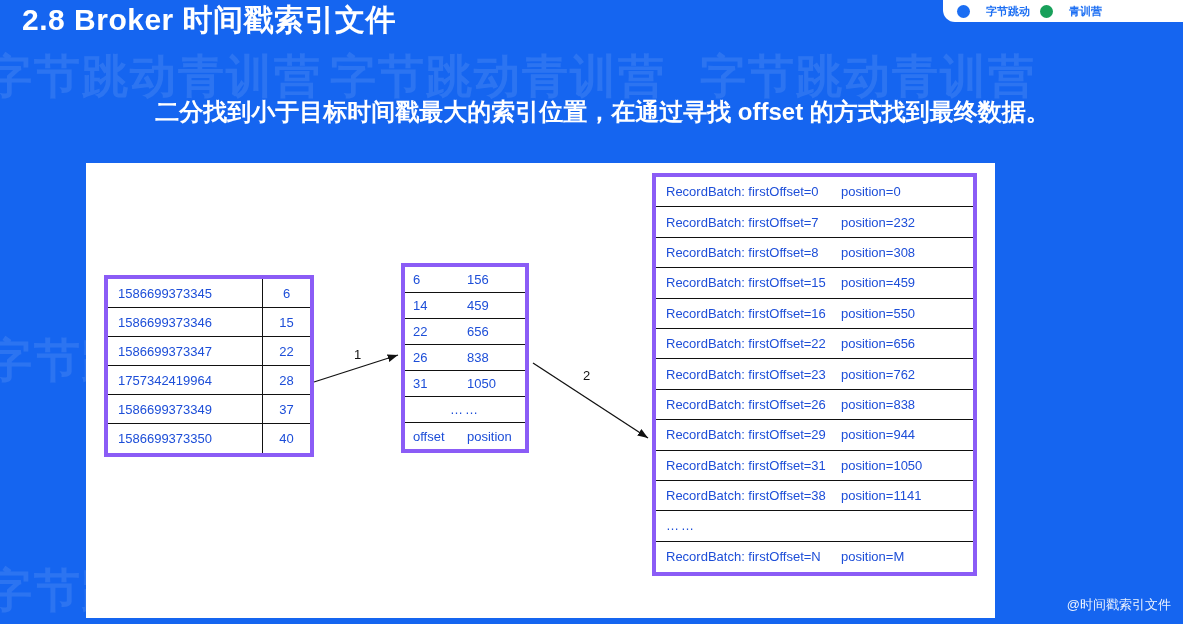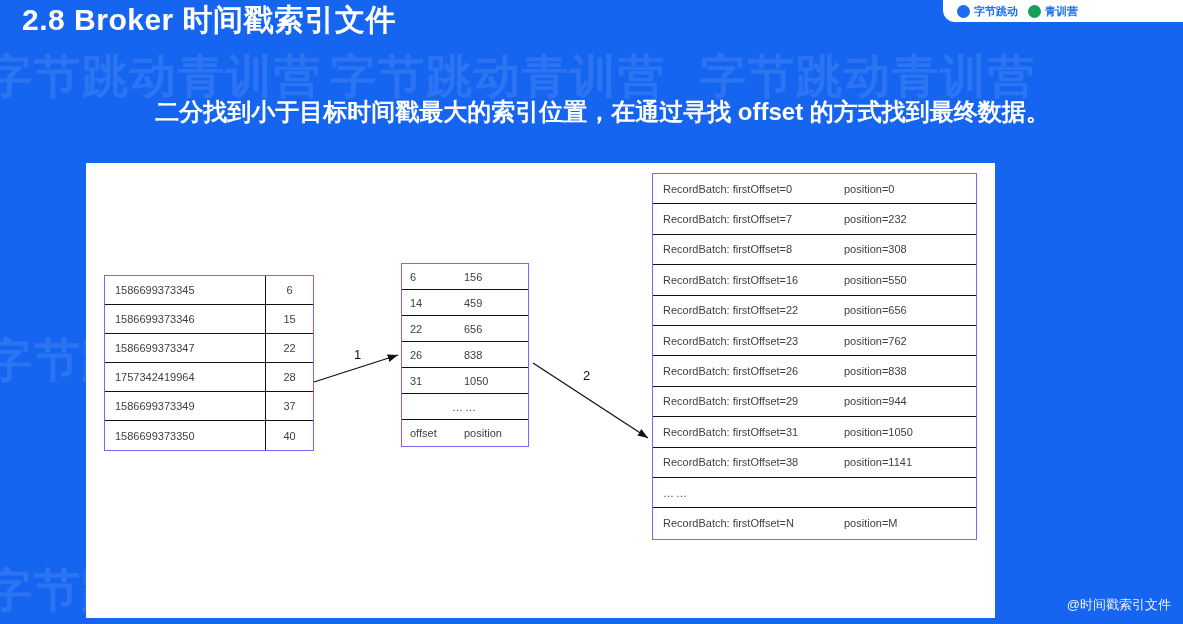--- a/index.html
+++ b/index.html
@@ -44,21 +44,21 @@
     display: flex;
     align-items: center;
     gap: 10px;
     padding: 0 10px 0 14px;
     box-sizing: border-box;
     overflow: hidden;
   }
   .badge-item {
     display: flex;
     align-items: center;
-    gap: 4px;
+    gap: 16px;
     font-size: 11px;
     color: #1b6ef3;
     font-weight: bold;
     white-space: nowrap;
   }
   .badge-dot {
     width: 13px;
     height: 13px;
     border-radius: 50%;
     background: #1b6ef3;
@@ -95,25 +95,25 @@
     left: 86px;
     top: 163px;
     width: 909px;
     height: 455px;
     background: #ffffff;
   }
 
   
   .tbl {
     position: absolute;
-    border: 1px solid #8b5cf6;
+    border: 4px solid #8b5cf6;
     box-sizing: border-box;
     background: #fff;
-    font-size: 11px;
-    color: #404040;
+    font-size: 13px;
+    color: #1d4ed8;
   }
   .tbl .row {
     display: flex;
     border-bottom: 1px solid #111;
     height: 26px;
     align-items: center;
     box-sizing: border-box;
   }
   .tbl .row:last-child { border-bottom: none; }
 
@@ -295,20 +295,24 @@
     </div>
     <div class="row">
       <span class="c-rb">RecordBatch: firstOffset=7</span>
       <span class="c-pos">position=232</span>
     </div>
     <div class="row">
       <span class="c-rb">RecordBatch: firstOffset=8</span>
       <span class="c-pos">position=308</span>
     </div>
     <div class="row">
+      <span class="c-rb">RecordBatch: firstOffset=15</span>
+      <span class="c-pos">position=459</span>
+    </div>
+    <div class="row">
       <span class="c-rb">RecordBatch: firstOffset=16</span>
       <span class="c-pos">position=550</span>
     </div>
     <div class="row">
       <span class="c-rb">RecordBatch: firstOffset=22</span>
       <span class="c-pos">position=656</span>
     </div>
     <div class="row">
       <span class="c-rb">RecordBatch: firstOffset=23</span>
       <span class="c-pos">position=762</span>

